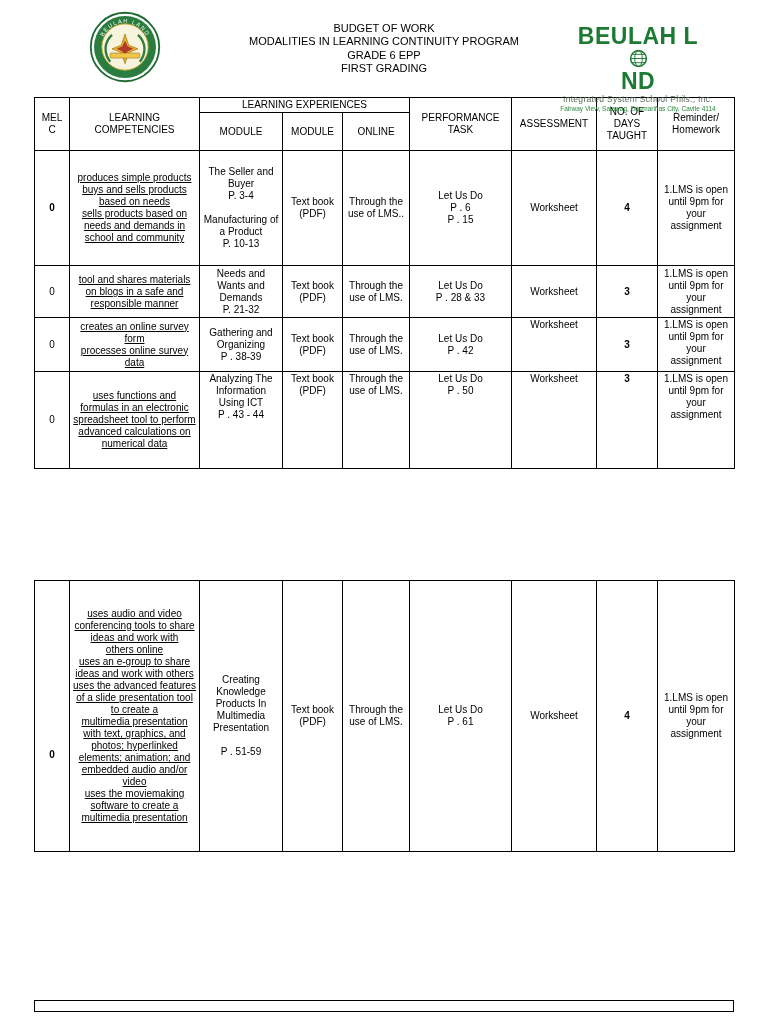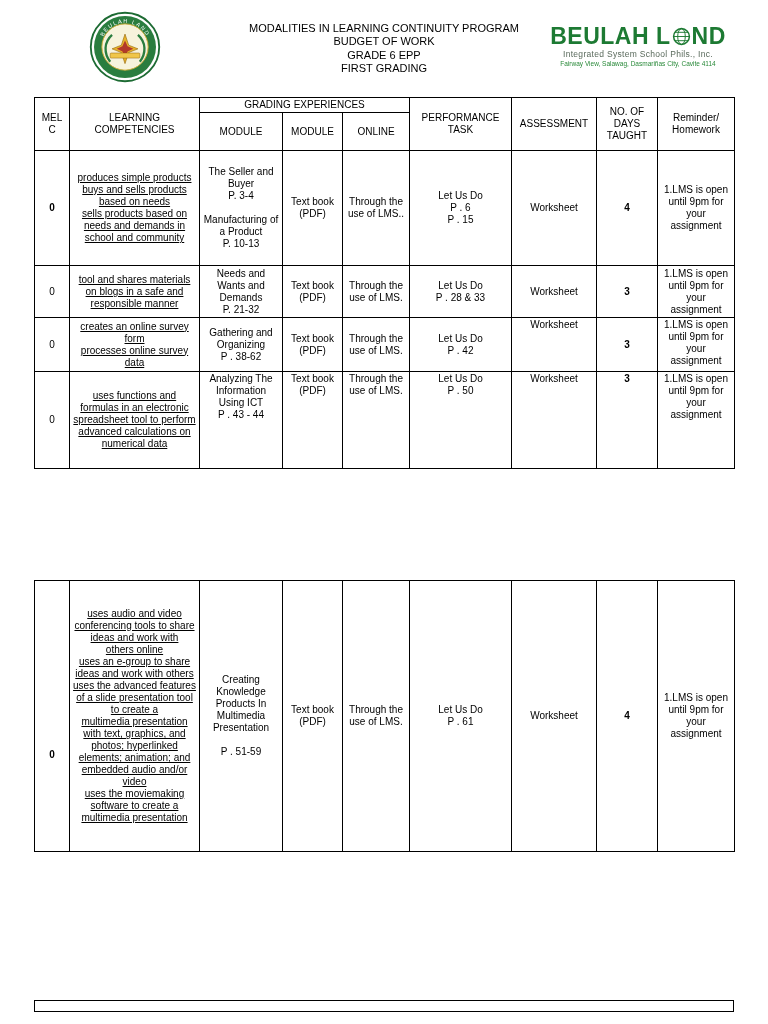--- a/index.html
+++ b/index.html
@@ -8,21 +8,21 @@
         font-family:"Liberation Sans",sans-serif;color:#000;}
 
   
   .doc-header{position:relative;height:97px;}
   .seal{position:absolute;left:88px;top:10px;width:74px;height:74px;}
   .titles{position:absolute;left:0;right:0;top:22px;text-align:center;
           font-size:11px;line-height:13.4px;}
   .wordmark{position:absolute;right:22px;top:24px;width:216px;text-align:center;}
   .wm-row{display:flex;align-items:center;justify-content:center;gap:1px;
           color:#1d7a33;font-weight:bold;font-size:23px;letter-spacing:0.5px;
-          white-space:nowrap;line-height:24px;}
+          white-space:nowrap;line-height:24px;flex-direction:column;}
   .wm-sub{font-size:8.5px;color:#5a6a5c;letter-spacing:0.3px;white-space:nowrap;margin-top:1px;}
   .wm-addr{font-size:6.5px;color:#2a8a3a;white-space:nowrap;margin-top:1px;}
 
   
   table.bow{border-collapse:collapse;table-layout:fixed;width:700px;margin-left:34px;
             font-size:10px;line-height:12px;}
   table.bow th,table.bow td{border:1px solid #000;padding:1px 3px;vertical-align:middle;
             text-align:center;white-space:pre-line;overflow:hidden;word-wrap:break-word;}
   table.bow thead th{font-weight:normal;}
   .th-melc{vertical-align:bottom;}
@@ -54,22 +54,22 @@
         <textPath href="#sealArc" startOffset="50%" text-anchor="middle">BEULAH LAND</textPath>
       </text>
       <path d="M24,56 C17,47 17,35 26,27" stroke="#2a7d3f" stroke-width="2.5" fill="none"></path>
       <path d="M56,56 C63,47 63,35 54,27" stroke="#2a7d3f" stroke-width="2.5" fill="none"></path>
       <polygon points="40,26 44,38 54,42 44,46 40,58 36,46 26,42 36,38" fill="#e8b32a" stroke="#8a5a00" stroke-width="0.6"></polygon>
       <polygon points="40,33 42.8,39.2 49,42 42.8,44.8 40,51 37.2,44.8 31,42 37.2,39.2" fill="#b23a2a"></polygon>
       <rect x="24" y="46.5" width="32" height="5.5" rx="1" fill="#f0c64a" stroke="#8a5a00" stroke-width="0.5"></rect>
     </svg>
 
     <div class="titles">
+      <div>BUDGET OF WORK</div>
       <div>MODALITIES IN LEARNING CONTINUITY PROGRAM</div>
-      <div>BUDGET OF WORK</div>
       <div>GRADE 6 EPP</div>
       <div>FIRST GRADING</div>
     </div>
 
     <div class="wordmark">
       <div class="wm-row">
         <span>BEULAH L</span>
         <svg width="19" height="19" viewBox="0 0 20 20">
           <circle cx="10" cy="10" r="8.3" fill="#ffffff" stroke="#1d7a33" stroke-width="1.6"></circle>
           <ellipse cx="10" cy="10" rx="4" ry="8.3" fill="none" stroke="#1d7a33" stroke-width="1"></ellipse>
@@ -93,21 +93,21 @@
       <col style="width:85px">
         <col style="width:61px">
         <col style="width:77px">
     </colgroup>
     <thead>
       <tr class="hr1">
         <th rowspan="2" class="th-melc">MEL
 C</th>
         <th rowspan="2">LEARNING
 COMPETENCIES</th>
-        <th colspan="3">GRADING EXPERIENCES</th>
+        <th colspan="3">LEARNING EXPERIENCES</th>
         <th rowspan="2">PERFORMANCE
 TASK</th>
         <th rowspan="2">ASSESSMENT</th>
         <th rowspan="2" class="th-days">NO. OF
 DAYS
 TAUGHT</th>
         <th rowspan="2">Reminder/
 Homework</th>
       </tr>
       <tr class="hr2">
@@ -147,21 +147,21 @@
 P . 28 &amp; 33</td>
         <td>Worksheet</td>
         <td class="c-days">3</td>
         <td class="c-rem">1.LMS is open until 9pm for your assignment</td>
       </tr>
       <tr class="br3">
         <td class="c-melc">0</td>
         <td class="c-comp">creates an online survey form
 processes online survey data</td>
         <td>Gathering and Organizing
-P . 38-62</td>
+P . 38-39</td>
         <td>Text book (PDF)</td>
         <td>Through the use of LMS.</td>
         <td>Let Us Do
 P . 42</td>
         <td style="vertical-align:top">Worksheet</td>
         <td class="c-days">3</td>
         <td class="c-rem" style="vertical-align:top">1.LMS is open until 9pm for your assignment</td>
       </tr>
       <tr class="br4">
         <td class="c-melc">0</td>

